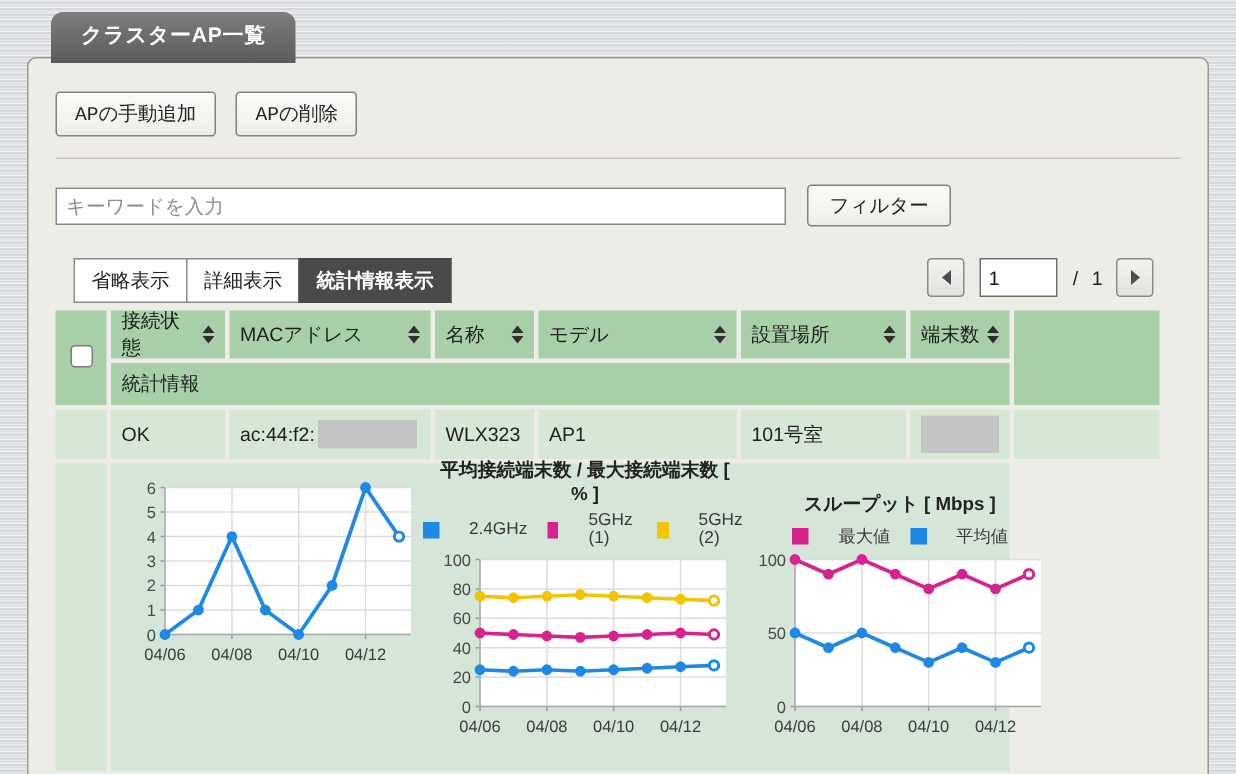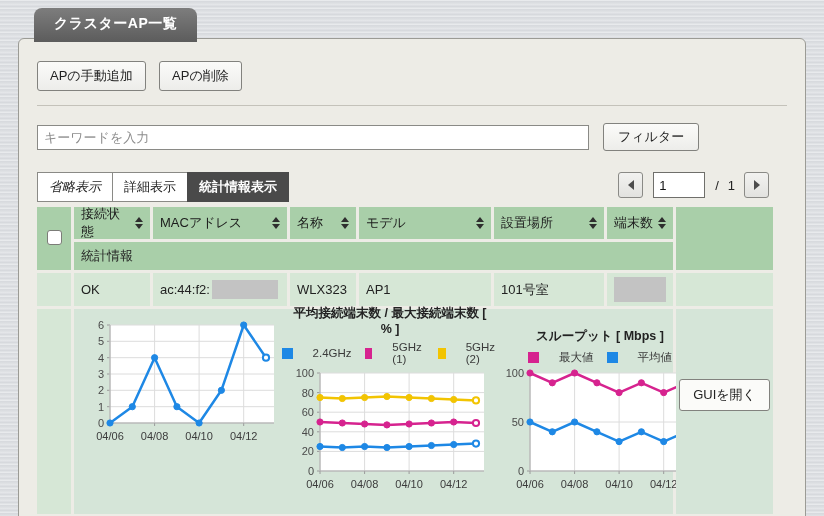--- a/index.html
+++ b/index.html
@@ -30,42 +30,42 @@
     border-radius:6px 6px 0 0;
     padding:22px 18px 0 18px;
     z-index:2;
   }
   
   .btn {
     display:inline-block;
     background:linear-gradient(#fbfbf9,#ededea);
     border:1px solid #82827e; border-radius:3px;
     font-size:13px; color:#222;
-    padding:5px 12px; cursor:pointer;
+    padding:5px 12px; cursor:pointer;font-family:Liberation Mono, monospace;
   }
   .toolbar .btn { margin-right:9px; }
   .divider { border-top:1px solid #c4c2ba; margin:14px 0 17px 0; }
   
   .filter-row { display:flex; align-items:center; }
   .keyword-input {
-    width:552px; height:25px;
+    width:487px; height:25px;
     border:1px solid #8a8a86; background:#fff;
     font-size:13px; padding:0 6px; color:#222;
   }
   .keyword-input::placeholder { color:#8d8d8d; }
   .filter-row .btn { margin-left:14px; padding:4px 14px;text-align:center; }
   
   .tabs-row { position:relative; margin-top:21px; height:27px; }
   .view-tabs { display:flex; }
   .vtab {
     background:#fff; border:1px solid #8a8a86;
     font-size:13px; color:#222; padding:5px 11px; cursor:pointer;
     margin-left:-1px;
   }
-  .vtab:first-child { margin-left:0;font-style:italic; }
+  .vtab:first-child { margin-left:12px; }
   .vtab.active { background:#4a4a4a; color:#fff; font-weight:bold; border-color:#4a4a4a; }
   .pagination { position:absolute; right:18px; top:0; display:flex; align-items:center; }
   .page-btn {
     width:25px; height:26px;
     background:linear-gradient(#f2f2f0,#e2e2df);
     border:1px solid #8a8a86; border-radius:3px;
     display:flex; align-items:center; justify-content:center; cursor:pointer;
   }
   .tri-left { width:0; height:0; border-top:5px solid transparent; border-bottom:5px solid transparent; border-right:6px solid #4c4c4c; }
   .tri-right { width:0; height:0; border-top:5px solid transparent; border-bottom:5px solid transparent; border-left:6px solid #4c4c4c; }
@@ -404,23 +404,20 @@
             <circle cx="52.3" cy="66.8" r="3.1" fill="#1e88e5" stroke="#1e88e5" stroke-width="1"></circle>
             <circle cx="74.6" cy="57.0" r="3.1" fill="#1e88e5" stroke="#1e88e5" stroke-width="1"></circle>
             <circle cx="96.9" cy="66.8" r="3.1" fill="#1e88e5" stroke="#1e88e5" stroke-width="1"></circle>
             <circle cx="119.1" cy="76.6" r="3.1" fill="#1e88e5" stroke="#1e88e5" stroke-width="1"></circle>
             <circle cx="141.4" cy="66.8" r="3.1" fill="#1e88e5" stroke="#1e88e5" stroke-width="1"></circle>
             <circle cx="163.7" cy="76.6" r="3.1" fill="#1e88e5" stroke="#1e88e5" stroke-width="1"></circle>
             <circle cx="186.0" cy="66.8" r="3.1" fill="#ffffff" stroke="#1e88e5" stroke-width="2"></circle>
           </svg>
       </div>
     </div>
-    <div class="cell gui-cell">
-      <button class="gui-btn">GUIを開く</button>
-    </div>
 
   </div>
 </div>
 
 <div class="scrollbar">
   <div class="sb-up"></div>
   <div class="sb-thumb"></div>
 </div>
 
 </body></html>

